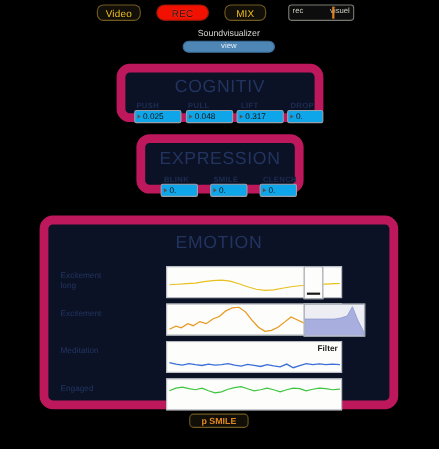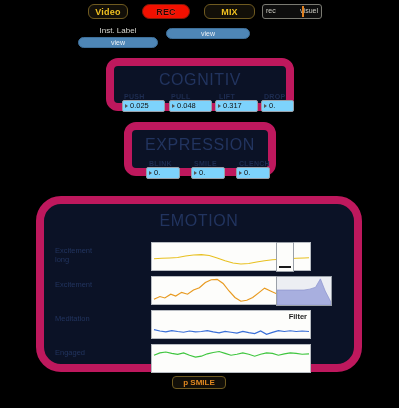--- a/index.html
+++ b/index.html
@@ -9,30 +9,30 @@
     font-family:"Liberation Sans","DejaVu Sans",sans-serif;
     background:#000;position:relative;
   }
   .stage{position:absolute;inset:0;background:#000;}
 
   
   .toolbar{position:absolute;left:0;top:4px;width:399px;height:18px;}
   .tb-btn{
     position:absolute;top:0;height:15px;border:1px solid #6f5a20;
     border-radius:6px;background:#120f08;
-    color:#f0c020;font-size:9px;font-weight:bold;
+    color:#f0c020;font-size:9px;font-weight:normal;
     display:flex;align-items:center;justify-content:center;
     letter-spacing:.2px;box-sizing:border-box;
   }
   #btn-video{left:88px;width:40px;}
   #btn-rec{
     left:142px;width:48px;background:#f21000;border:1px solid #8a1a08;
     color:#2a0400;border-radius:8px;text-shadow:0 0 1px #ff7a60;
   }
-  #btn-mix{left:204px;width:51px;}
+  #btn-mix{left:204px;width:38px;}
   .fader{
     position:absolute;left:262px;top:0;width:60px;height:15px;
     border:1px solid #7a7a72;border-radius:3px;background:#0d0d0d;
     box-sizing:border-box;
   }
   .fader .fl,.fader .fr{
     position:absolute;top:2px;color:#cfcfc6;font-size:7px;
   }
   .fader .fl{left:3px;}
   .fader .fr{right:3px;}
@@ -65,41 +65,41 @@
   }
   .panel-title{
     position:absolute;left:0;width:100%;text-align:center;
     color:#243câ€‹;color:#22345f;font-size:16px;letter-spacing:.6px;
   }
 
   
   #p-cog{left:106px;top:58px;width:188px;height:53px;}
   #p-cog .panel-title{top:5px;}
   .field{
-    position:absolute;height:12px;background:#7dd3fc;
+    position:absolute;height:12px;background:#0ea5e9;
     border:1px solid #9aa0a8;border-radius:2px;box-sizing:border-box;
     display:flex;align-items:center;padding-left:2px;
   }
   .field .tri{
     width:0;height:0;border-left:3px solid #555;
     border-top:2.5px solid transparent;border-bottom:2.5px solid transparent;
     margin-right:2px;flex:none;
   }
   .field .val{color:#111;font-size:7.5px;line-height:8px;}
   .fl-label{
     position:absolute;color:#1e2d52;font-size:7px;letter-spacing:.3px;
     font-weight:bold;white-space:nowrap;
   }
 
   
   #p-exp{left:124px;top:122px;width:152px;height:54px;}
   #p-exp .panel-title{top:6px;}
 
   
-  #p-emo{left:36px;top:196px;width:326px;height:176px;border-radius:25px;}
+  #p-emo{left:36px;top:196px;width:326px;height:176px;}
   #p-emo .panel-title{top:8px;}
 
   .grow{position:absolute;left:107px;width:160px;height:29px;}
   .graph{
     position:absolute;left:0;top:0;width:160px;height:29px;
     background:#fdfdfb;border:1px solid #b8bcc2;box-sizing:border-box;
   }
   .graph svg{display:block;width:100%;height:100%;}
   .glabel{
     position:absolute;right:166px;top:4px;width:90px;text-align:left;
@@ -144,25 +144,22 @@
     <div class="tb-btn" id="btn-rec">REC</div>
     <div class="tb-btn" id="btn-mix">MIX</div>
     <div class="fader">
       <span class="fl">rec</span>
       <span class="fr">visuel</span>
       <span class="knob"></span>
     </div>
   </div>
 
   <div class="viewrow">
-    <div class="vgroup" id="vg-inst">
-      <div class="vlabel">Inst. Label</div>
-      <div class="vbtn">view</div>
-    </div>
     <div class="vgroup" id="vg-sound">
+      <div class="vlabel">Soundvisualizer</div>
       <div class="vbtn">view</div>
     </div>
   </div>
 
   <div class="panel" id="p-cog">
     <div class="panel-title">COGNITIV</div>
 
     <div class="fl-label" style="left:10px;top:27px;">PUSH</div>
     <div class="field" style="left:8px;top:34px;width:43px;">
       <span class="tri"></span>

